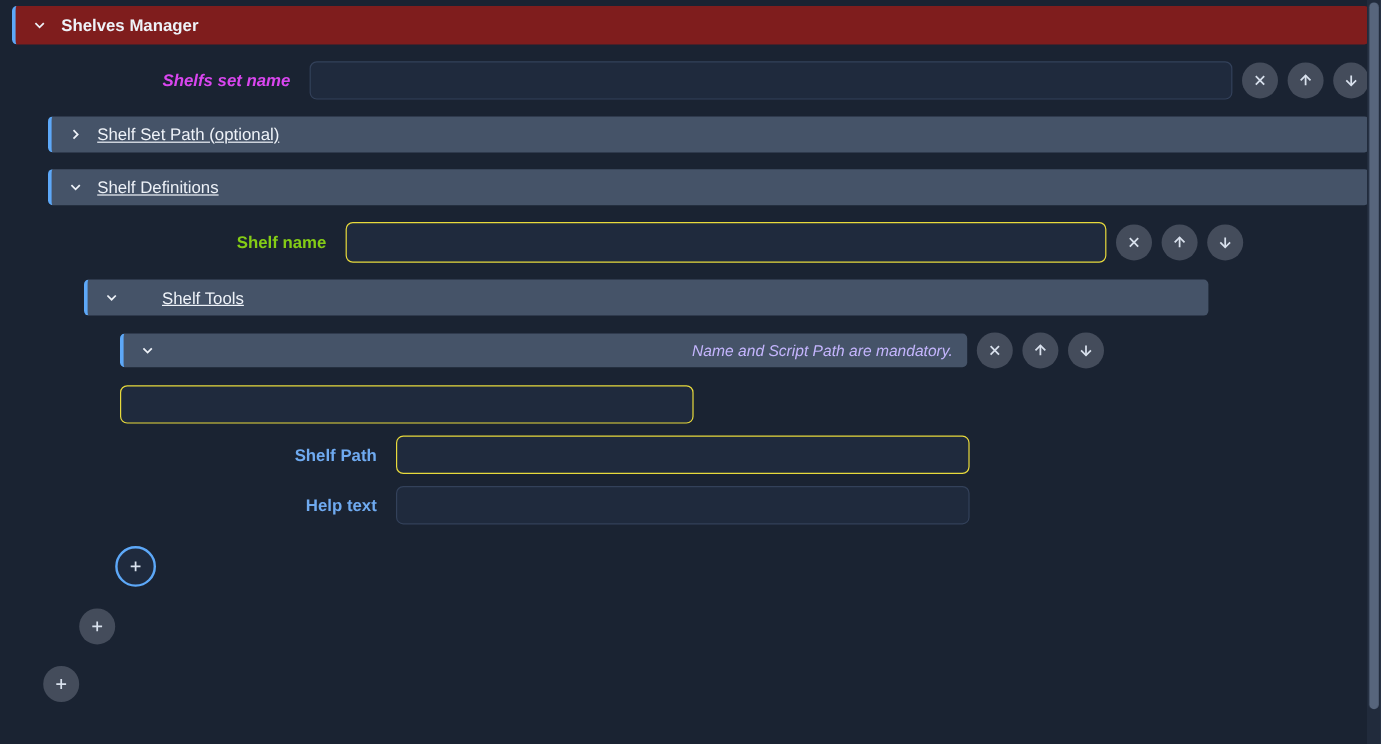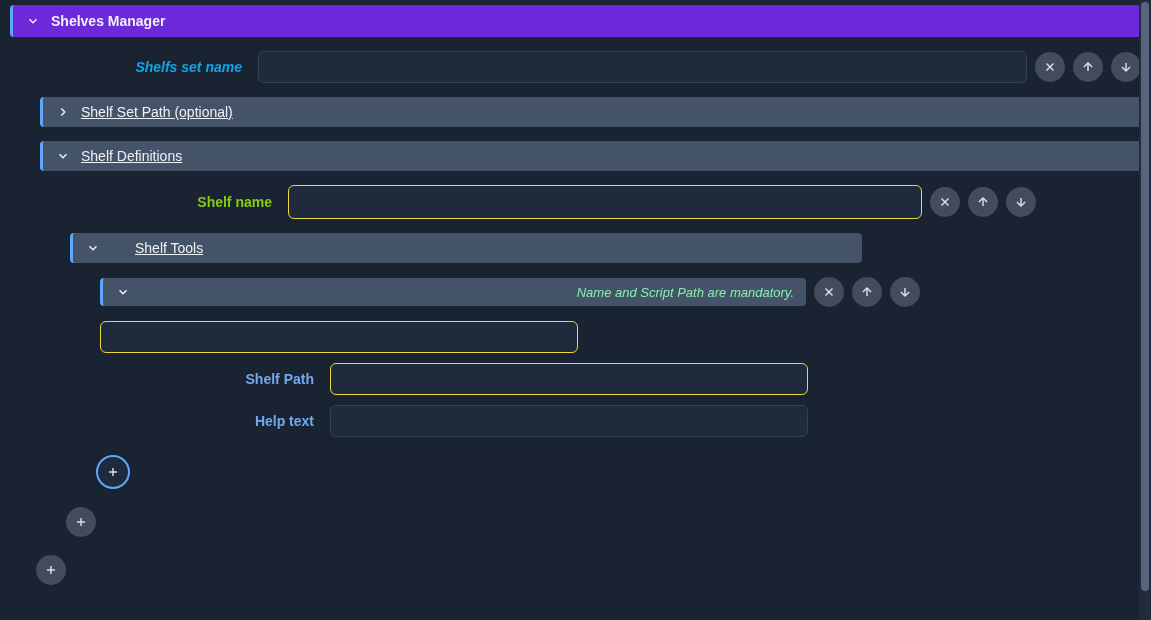--- a/index.html
+++ b/index.html
@@ -13,21 +13,21 @@
       overflow: hidden;
     }
     .container {
       padding: 5px 10px 10px 10px;
       height: 100%;
       overflow-y: auto;
     }
     .header-bar {
       display: flex;
       align-items: center;
-      background: #6d28d9;
+      background: #7f1d1d;
       border-left: 3px solid #5da8f8;
       border-radius: 4px;
       padding: 8px 12px;
       font-weight: 600;
       gap: 10px;
     }
     .chevron {
       display: inline-flex;
       align-items: center;
       justify-content: center;
@@ -39,21 +39,21 @@
     .field-row {
       display: flex;
       align-items: center;
       margin-top: 14px;
       gap: 8px;
     }
     .field-label {
       flex: 0 0 240px;
       text-align: right;
       font-style: italic;
-      color: #0ea5e9;
+      color: #d946ef;
       font-weight: 600;
       padding-right: 8px;
     }
     .shelf-field-label {
       flex: 0 0 270px;
       text-align: right;
       color: #84cc16;
       font-weight: 600;
       padding-right: 8px;
     }
@@ -109,21 +109,21 @@
       display: flex;
       align-items: center;
       background: #455368;
       border-left: 3px solid #5da8f8;
       border-radius: 4px;
       padding: 6px 12px;
       gap: 10px;
       justify-content: space-between;
     }
     .tool-item-msg {
-      color: #86efac;
+      color: #c4b5fd;
       font-style: italic;
       font-size: 13px;
     }
     .shelf-name-row {
       display: flex;
       align-items: center;
       gap: 8px;
     }
     .shelf-name-row .shelf-field-label { flex: 0 0 270px; }
     .shelf-name-input {
@@ -262,21 +262,21 @@
         <button class="circle-btn">
           <svg viewBox="0 0 24 24" fill="none" stroke="#d9e1ed" stroke-width="2.5">
               <line x1="12" y1="5" x2="12" y2="19"></line>
               <polyline points="19 12 12 19 5 12"></polyline>
             </svg>
         </button>
       </div>
     </div>
 
     <div class="tools-block">
-      <div class="sub-header" style="width:792px;gap:34px;">
+      <div class="sub-header" style="width:937px;gap:34px;">
         <span class="chevron">
           <svg viewBox="0 0 24 24" fill="none" stroke="#eef2f8" stroke-width="2.5">
               <polyline points="6 9 12 15 18 9"></polyline>
             </svg>
         </span>
         <span>Shelf Tools</span>
       </div>
 
       <div class="tool-entry">
         <div class="tool-header-wrap">

